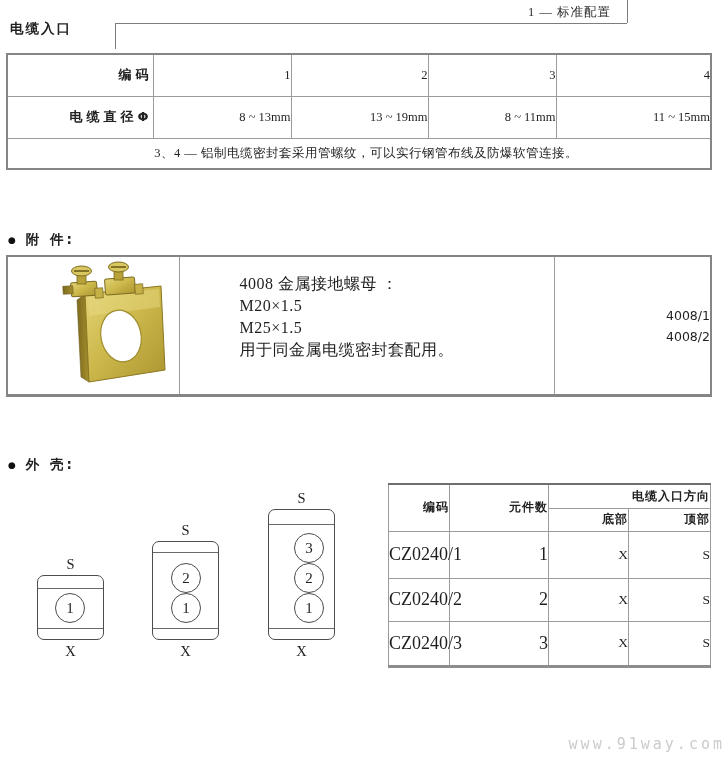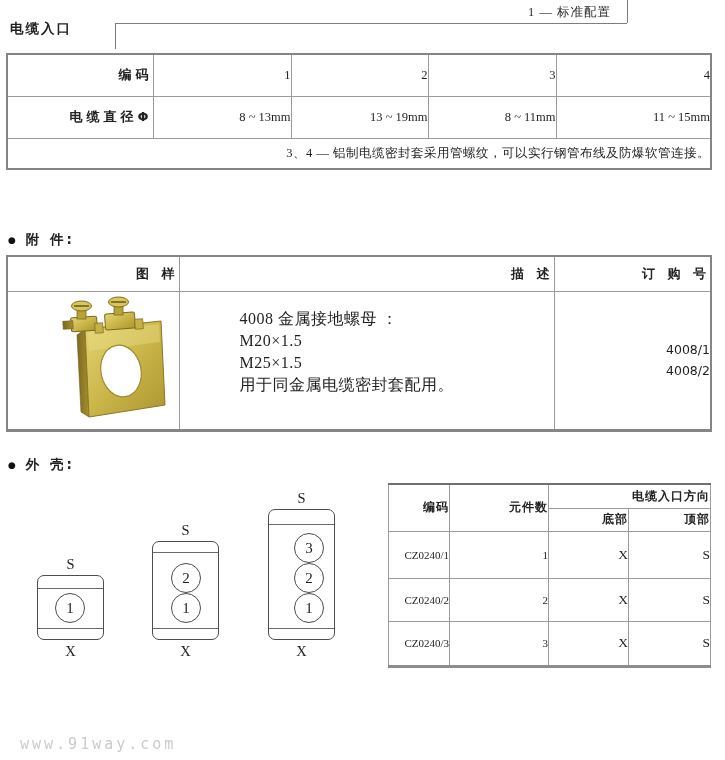--- a/index.html
+++ b/index.html
@@ -29,21 +29,21 @@
   th, td { border:1px solid #9b9b9b; text-align:right; vertical-align:middle; }
 
   
   .t1 { left:6px; top:53px; width:704px; border:2px solid #858585; }
   .t1 th {
     font-family:"DejaVu Sans","Liberation Sans",sans-serif;
     font-weight:bold; font-size:13px; letter-spacing:4px; color:#222;
   }
   .t1 td { font-size:12.5px; }
   .t1 .note-cell {
-    text-align:right; padding-left:14px; font-size:12.5px; letter-spacing:0.5px;
+    text-align:center; padding-left:14px; font-size:12.5px; letter-spacing:0.5px;
   }
 
   
   .t2 { left:6px; top:255px; width:704px; border:2px solid #858585; border-bottom-width:3px; }
   .t2 th {
     font-family:"DejaVu Sans","Liberation Sans",sans-serif;
     font-weight:bold; font-size:13px; letter-spacing:4px; color:#222;
   }
   .t2 .img-cell { vertical-align:top; padding-top:3px; }
   .t2 .desc-cell { text-align:left; vertical-align:top; padding:16px 0 0 60px; }
@@ -72,26 +72,26 @@
   }
   .enc-label { font-size:14.5px; text-align:center; color:#222; }
 
   
   .t3 { left:388px; top:483px; width:322px;
         border:1px solid #8d8d8d; border-top:2px solid #6f6f6f; border-bottom:3px solid #8d8d8d; }
   .t3 th {
     font-family:"DejaVu Sans","Liberation Sans",sans-serif;
     font-weight:bold; font-size:12px; letter-spacing:1px; color:#222;
   }
-  .t3 td { font-size:11px; }
+  .t3 td { font-size:18px; }
   .t3 .dir-val { font-size:13.5px; }
 
   
   .watermark {
-    left:0; right:0; top:735px; text-align:left;
+    left:0; right:0; top:735px; text-align:right;
     font-family:"DejaVu Sans Mono","Liberation Mono",monospace;
     font-size:15px; letter-spacing:3px; color:#cbcbcb;padding-left:20px;
   }
 </style>
 </head>
 <body>
 
 <div class="abs page-title">电缆入口</div>
 <div class="abs bracket-h"></div>
 <div class="abs bracket-v-right"></div>
@@ -132,25 +132,20 @@
   <span>附 件:</span>
 </div>
 
 <table class="abs t2">
   <colgroup>
       <col style="width:172px">
       <col style="width:375px">
       <col style="width:157px">
     </colgroup>
   <tbody>
-      <tr style="height:35px">
-    <th>图 样</th>
-    <th>描 述</th>
-    <th>订 购 号</th>
-  </tr>
   <tr style="height:136px">
     <td class="img-cell">
       
       <svg width="118" height="130" viewBox="0 0 118 130">
         <defs>
           <linearGradient id="brass" x1="0" y1="0" x2="1" y2="1">
             <stop offset="0" stop-color="#e4d477"></stop>
             <stop offset="0.45" stop-color="#cdb94c"></stop>
             <stop offset="1" stop-color="#ac9530"></stop>
           </linearGradient>

